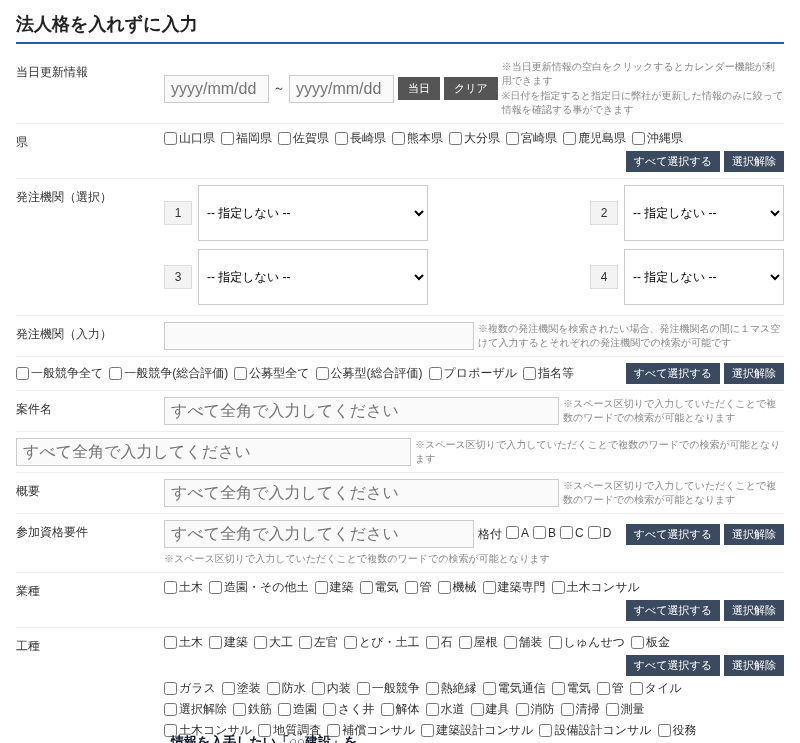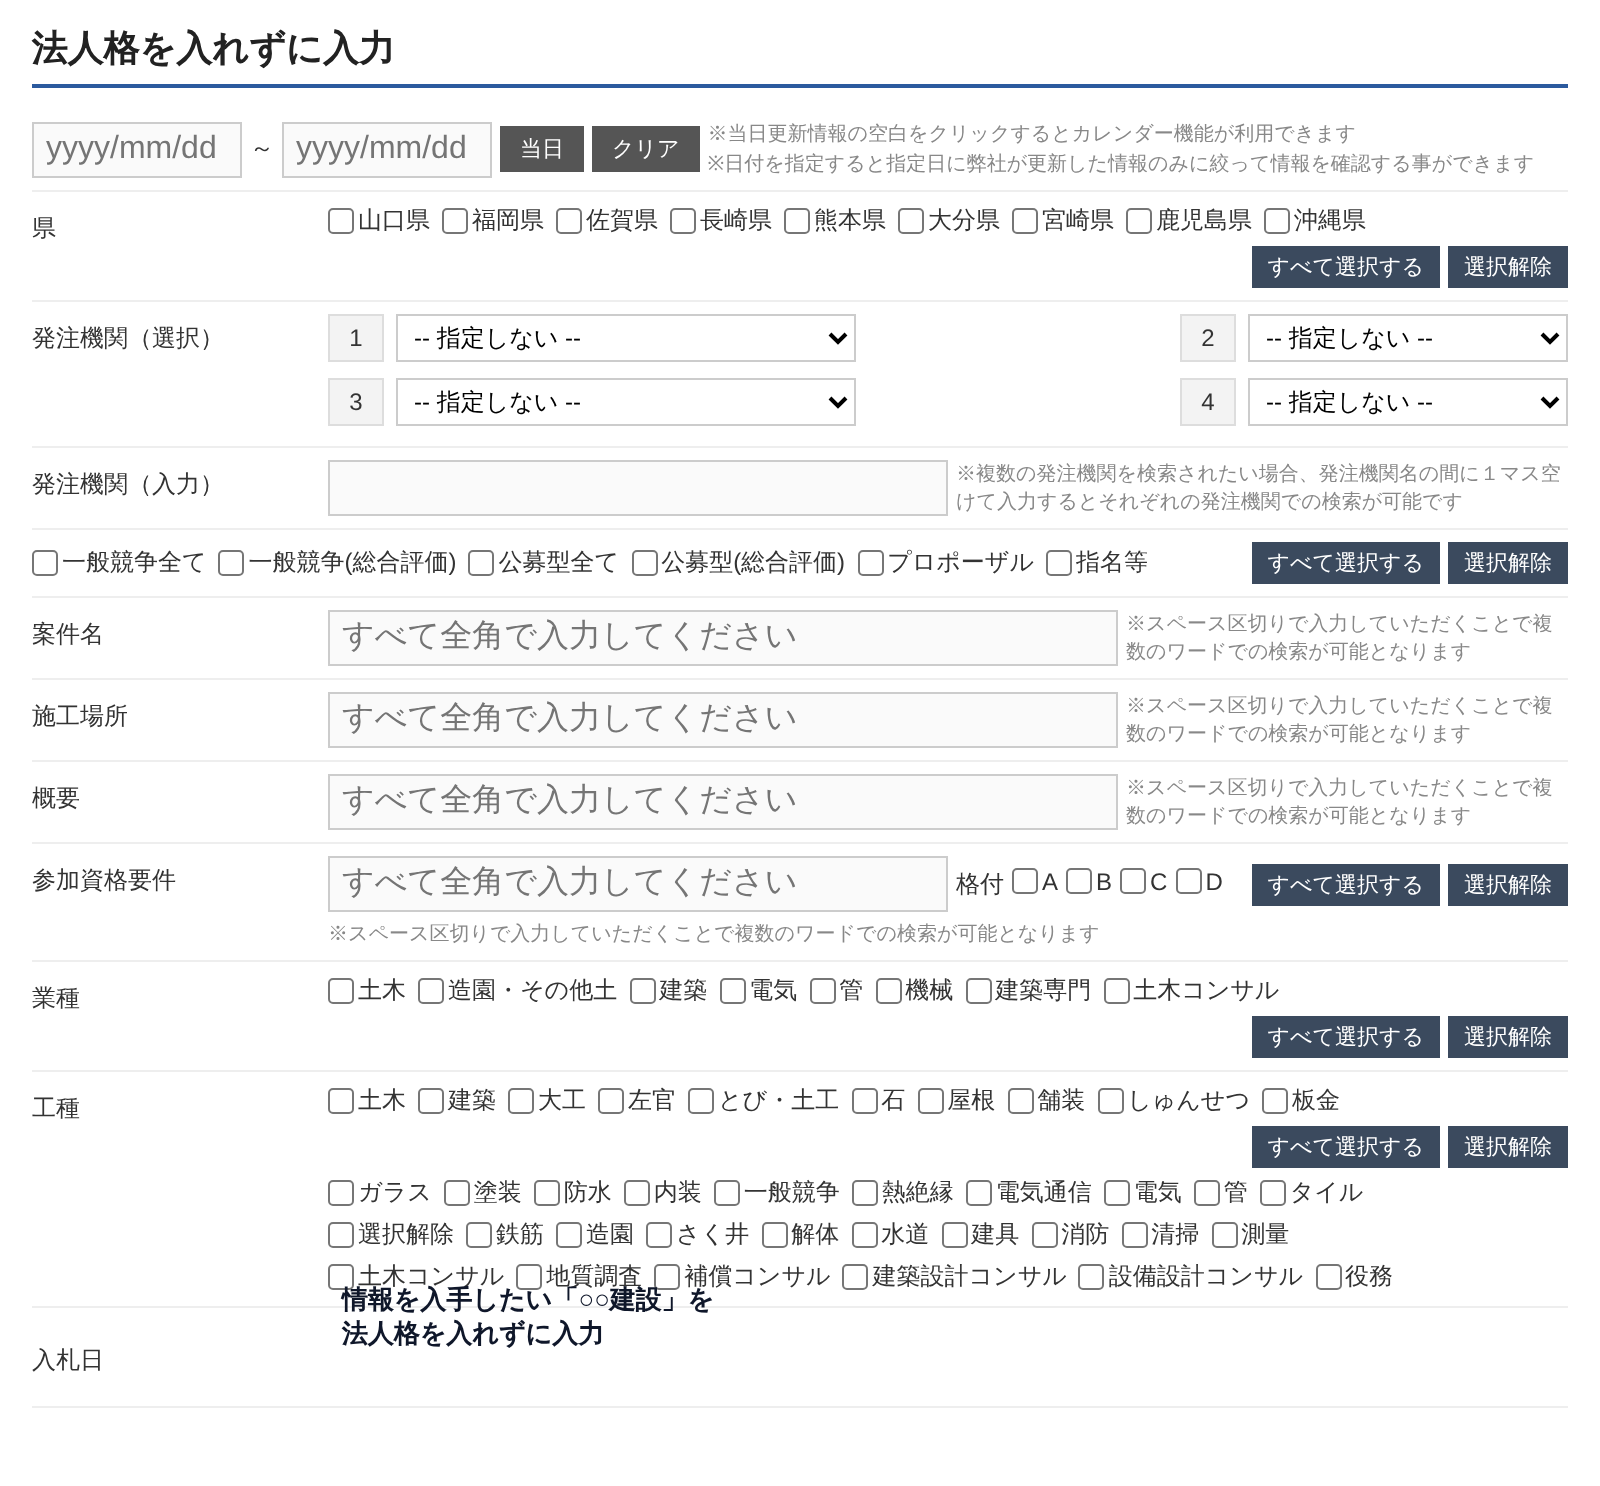--- a/index.html
+++ b/index.html
@@ -59,21 +59,21 @@
       border: 1px solid #ccc;
       padding: 4px 6px;
       font-size: 16px;
       background: #fafafa;
     }
     input.date { width: 105px; }
     input.wide { width: 395px; }
     input.full { width: 310px; }
     select {
       border: 1px solid #ccc;
-      padding: 3px 4px;
+      padding: 19px 4px;
       font-size: 12px;
       background: #fff;
     }
     .btn-dark {
       background: #555;
       color: #fff;
       border: none;
       padding: 4px 10px;
       font-size: 11px;
       cursor: pointer;
@@ -125,20 +125,21 @@
     .grade-item { display:inline-flex; align-items:center; gap:2px; margin-right:4px;}
   </style>
 </head>
 <body>
 
 <div class="page relwrap">
   <h1>法人格を入れずに入力</h1>
   <div class="divider-top"></div>
 
   <div class="row">
+    <div class="row-label">当日更新情報</div>
     <div class="row-body">
       <input type="text" class="date" placeholder="yyyy/mm/dd" style="">
       <span>～</span>
       <input type="text" class="date" placeholder="yyyy/mm/dd" style="">
       <button class="btn-dark">当日</button>
       <button class="btn-dark">クリア</button>
       <span class="hint-right" style="white-space:pre-line;">※当日更新情報の空白をクリックするとカレンダー機能が利用できます
 ※日付を指定すると指定日に弊社が更新した情報のみに絞って情報を確認する事ができます</span>
     </div>
   </div>
@@ -256,21 +257,20 @@
 
   <div class="row">
     <div class="row-label">案件名</div>
     <div class="row-body">
       <input type="text" class="wide" placeholder="すべて全角で入力してください" style="">
       <span class="hint-right">※スペース区切りで入力していただくことで複数のワードでの検索が可能となります</span>
     </div>
   </div>
 
   <div class="row">
-    <div class="row-label">施工場所</div>
     <div class="row-body">
       <input type="text" class="wide" placeholder="すべて全角で入力してください" style="">
       <span class="hint-right">※スペース区切りで入力していただくことで複数のワードでの検索が可能となります</span>
     </div>
   </div>
 
   <div class="row">
     <div class="row-label">概要</div>
     <div class="row-body">
       <input type="text" class="wide" placeholder="すべて全角で入力してください" style="">

